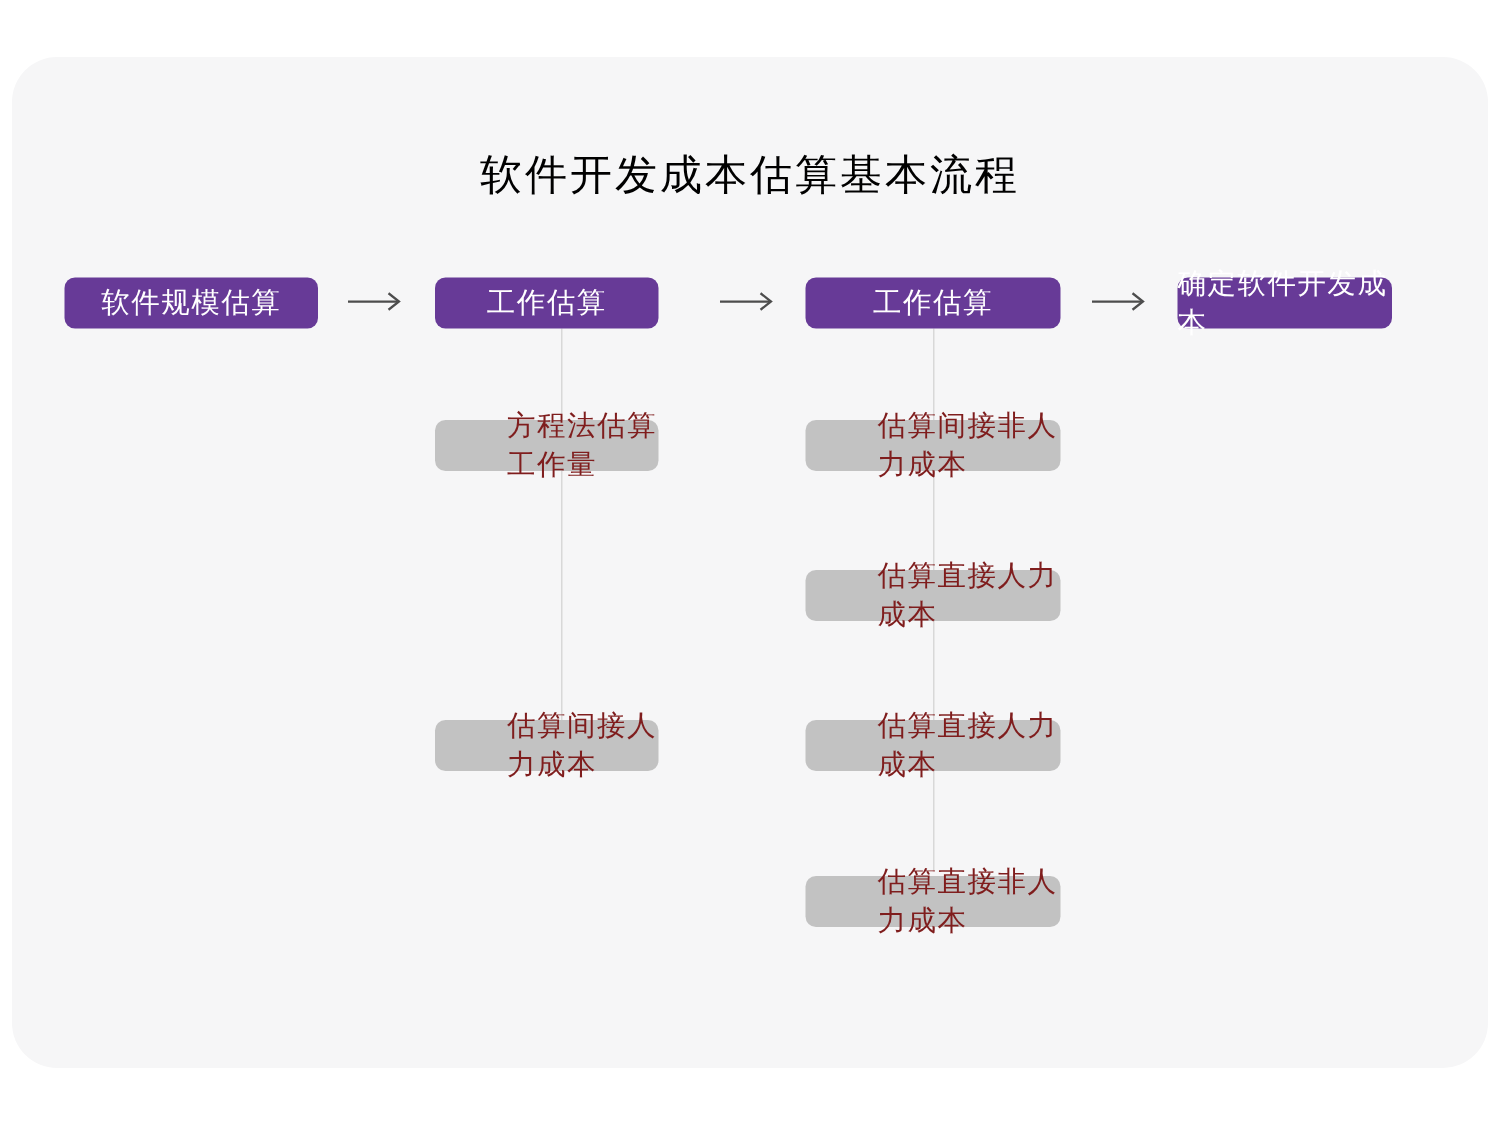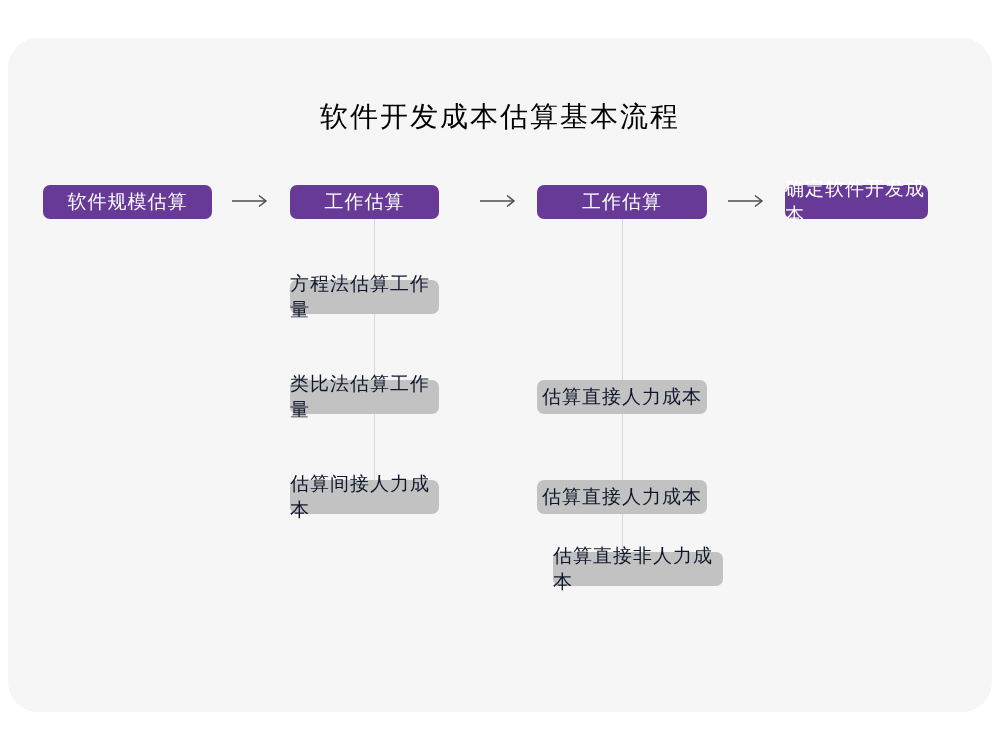--- a/index.html
+++ b/index.html
@@ -48,30 +48,31 @@
     box-sizing: border-box;
     z-index: 2;
   }
   .stage {
     background: #673a97;
     color: #ffffff;
     top: 185px;
   }
   .substep {
     background: #c2c2c2;
-    color: #0f172a;
+    color: #7f1d1d;
+    padding-left: 48px;
   }
   .col1 { left: 43px;  width: 169px; }
   .col2 { left: 290px; width: 149px; }
   .col3 { left: 537px; width: 170px; }
   .col4 { left: 785px; width: 143px; }
   .sub-row1 { top: 280px; }
   .sub-row2 { top: 380px; }
   .sub-row3 { top: 480px; }
-  .sub-row4 { top: 552px; margin-left: 16px; }
+  .sub-row4 { top: 584px; }
   .connector {
     position: absolute;
     width: 1px;
     background: #d8d8d8;
     z-index: 1;
   }
   .connector.col2-line { left: 374px; top: 219px; height: 261px; }
   .connector.col3-line { left: 622px; top: 219px; height: 361px; }
   .flow-arrow {
     position: absolute;
@@ -114,19 +115,19 @@
     </svg>
   </div>
   <div class="flow-arrow a3">
     <svg width="38" height="14" viewBox="0 0 38 14">
       <line x1="1" y1="7" x2="34" y2="7" stroke="#4d4d4d" stroke-width="1.5"></line>
       <polyline points="28,1.5 35,7 28,12.5" fill="none" stroke="#4d4d4d" stroke-width="1.5"></polyline>
     </svg>
   </div>
 
   <div class="node substep col2 sub-row1">方程法估算工作量</div>
-  <div class="node substep col2 sub-row2">类比法估算工作量</div>
   <div class="node substep col2 sub-row3">估算间接人力成本</div>
 
+  <div class="node substep col3 sub-row1">估算间接非人力成本</div>
   <div class="node substep col3 sub-row2">估算直接人力成本</div>
   <div class="node substep col3 sub-row3">估算直接人力成本</div>
   <div class="node substep col3 sub-row4">估算直接非人力成本</div>
 </div>
 
 </body></html>

